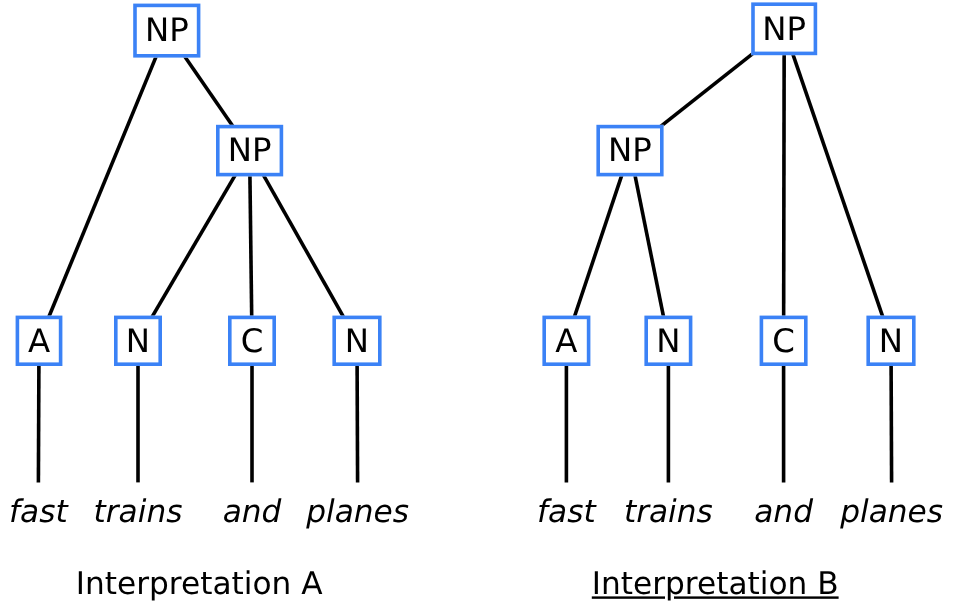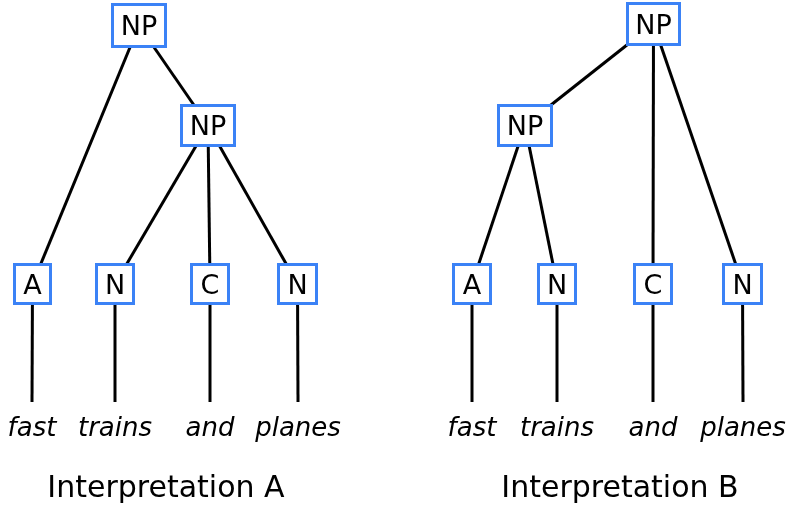--- a/index.html
+++ b/index.html
@@ -40,21 +40,21 @@
     font-style: italic;
     font-size: 26px;
     line-height: 34px;
     color: #000000;
     z-index: 1;
   }
   .caption {
     position: absolute;
     width: 320px;
     text-align: center;
-    font-size: 30px;
+    font-size: 26px;
     line-height: 34px;
     color: #000000;
     z-index: 1;
   }
 </style>
 </head>
 <body>
 
 <div id="stage">
 
@@ -100,15 +100,15 @@
   <div class="node" style="left:452px; top:263px; width:40px; height:42px;">A</div>
   <div class="node" style="left:537px; top:263px; width:40px; height:42px;">N</div>
   <div class="node" style="left:633px; top:263px; width:40px; height:42px;">C</div>
   <div class="node" style="left:722px; top:263px; width:41px; height:42px;">N</div>
 
   <div class="word" style="left:422px; top:410px;">fast</div>
   <div class="word" style="left:507px; top:410px;">trains</div>
   <div class="word" style="left:603px; top:410px;">and</div>
   <div class="word" style="left:693px; top:410px;">planes</div>
 
-  <div class="caption" style="left:460px; top:470px;">Interpretation B</div>
+  <div class="caption" style="left:436px; top:470px;text-decoration:underline;">Interpretation B</div>
 
 </div>
 
 </body></html>

